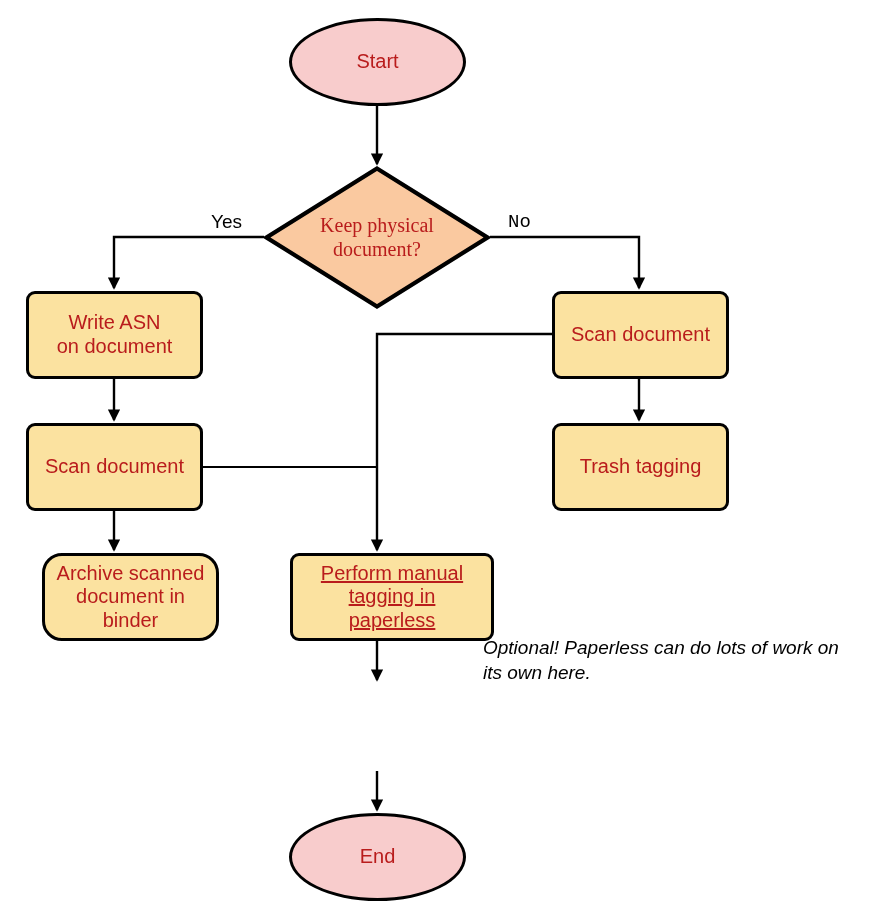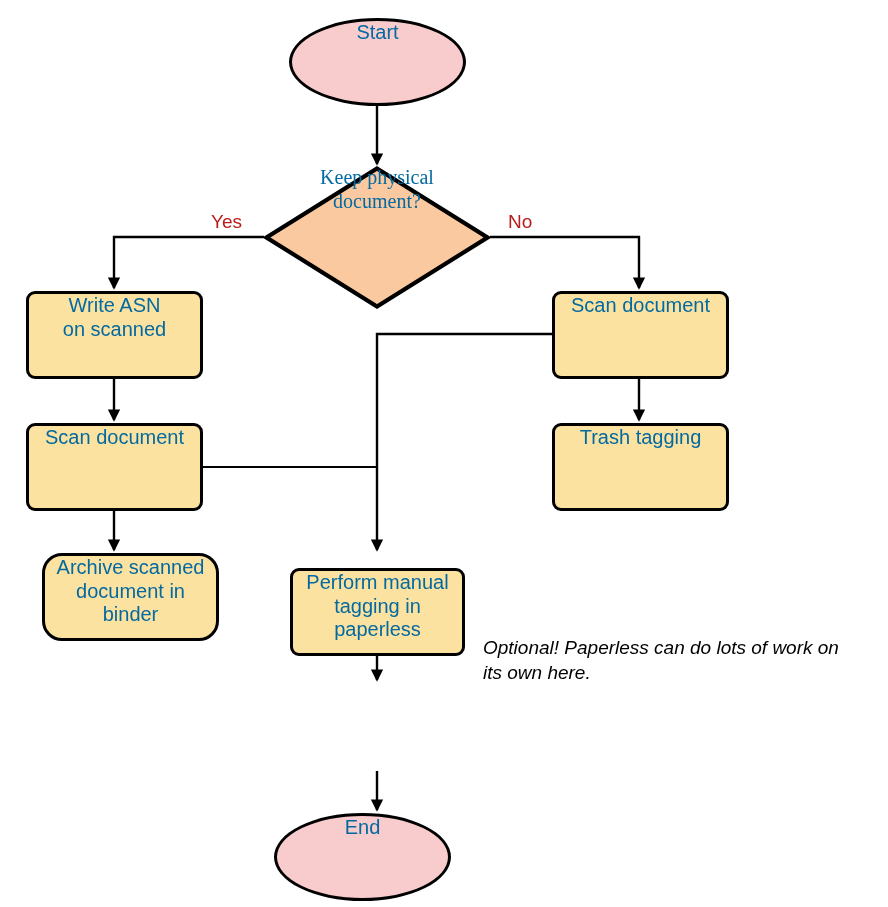--- a/index.html
+++ b/index.html
@@ -21,23 +21,24 @@
     position: absolute;
     left: 0;
     top: 0;
     width: 888px;
     height: 907px;
   }
   .node {
     position: absolute;
     box-sizing: border-box;
     display: flex;
+    align-items: center;
     justify-content: center;
     text-align: center;
-    color: #0369a1;
+    color: #b91c1c;
     z-index: 2;
   }
   .node .label {
     line-height: 1.18;
     white-space: pre-line;
     padding: 0 6px;
   }
   .terminator {
     border: 3px solid #000000;
     border-radius: 50%;
@@ -60,21 +61,21 @@
     width: 100%;
     height: 100%;
   }
   .decision .label {
     position: relative;
     z-index: 1;
   }
   .edge-label {
     position: absolute;
     font-size: 19px;
-    color: #b91c1c;
+    color: #000000;
     z-index: 3;
     white-space: nowrap;
   }
   .note {
     position: absolute;
     font-size: 19px;
     font-style: italic;
     color: #000000;
     line-height: 1.30;
     z-index: 3;
@@ -121,52 +122,52 @@
 
   <div class="node decision" style="left:264px; top:166px; width:226px; height:143px;font-family:Liberation Serif, serif;">
     <svg class="diamond-shape" viewBox="0 0 226 143" preserveAspectRatio="none" xmlns="http://www.w3.org/2000/svg">
       <polygon points="113,2.5 223.5,71.5 113,140.5 2.5,71.5" fill="#FAC9A0" stroke="#000000" stroke-width="4.2" stroke-linejoin="miter"></polygon>
     </svg>
     <span class="label">Keep physical
 document?</span>
   </div>
 
   <div class="edge-label" style="left:211px; top:211px;">Yes</div>
-  <div class="edge-label" style="left:508px; top:211px;">No</div>
+  <div class="edge-label" style="left:508px; top:211px;font-family:Liberation Mono, monospace;">No</div>
 
   <div class="node process" style="left:26px; top:291px; width:177px; height:88px; background:#FBE2A0;">
     <span class="label">Write ASN
-on scanned</span>
+on document</span>
   </div>
 
   <div class="node process" style="left:26px; top:423px; width:177px; height:88px; background:#FBE2A0;">
     <span class="label">Scan document</span>
   </div>
 
   <div class="node process" style="left:42px; top:553px; width:177px; height:88px; background:#FBE2A0;border-radius:20px;">
     <span class="label">Archive scanned
 document in
 binder</span>
   </div>
 
   <div class="node process" style="left:552px; top:291px; width:177px; height:88px; background:#FBE2A0;">
     <span class="label">Scan document</span>
   </div>
 
   <div class="node process" style="left:552px; top:423px; width:177px; height:88px; background:#FBE2A0;">
     <span class="label">Trash tagging</span>
   </div>
 
-  <div class="node process" style="left:290px; top:568px; width:175px; height:88px; background:#FBE2A0;">
+  <div class="node process" style="left:290px; top:553px; width:204px; height:88px; background:#FBE2A0;text-decoration:underline;">
     <span class="label">Perform manual
 tagging in
 paperless</span>
   </div>
 
 
-  <div class="node terminator" style="left:274px; top:813px; width:177px; height:88px; background:#F8CCCC;">
+  <div class="node terminator" style="left:289px; top:813px; width:177px; height:88px; background:#F8CCCC;">
     <span class="label">End</span>
   </div>
 
   <div class="note" style="left:483px; top:588px; width:400px;">Optional! Paperless can do lots of work on
 its own here.</div>
 
 </div>
 
 </body></html>

